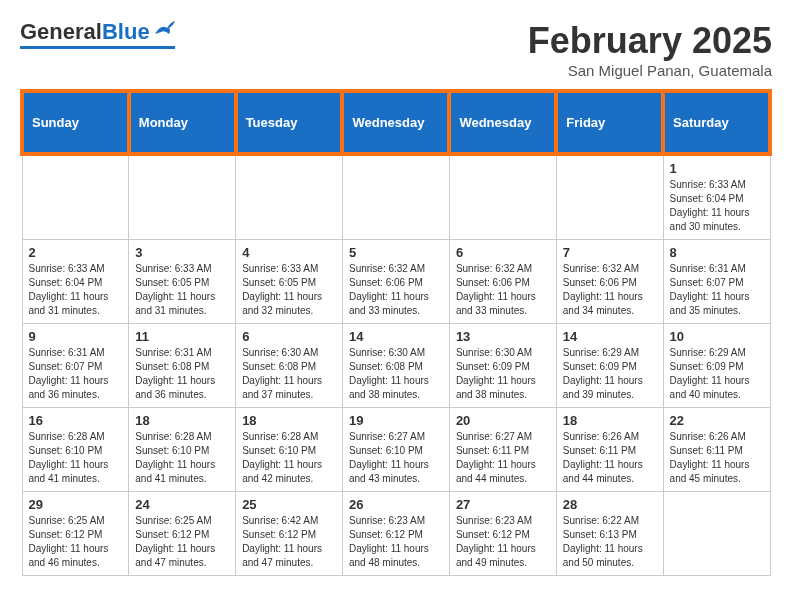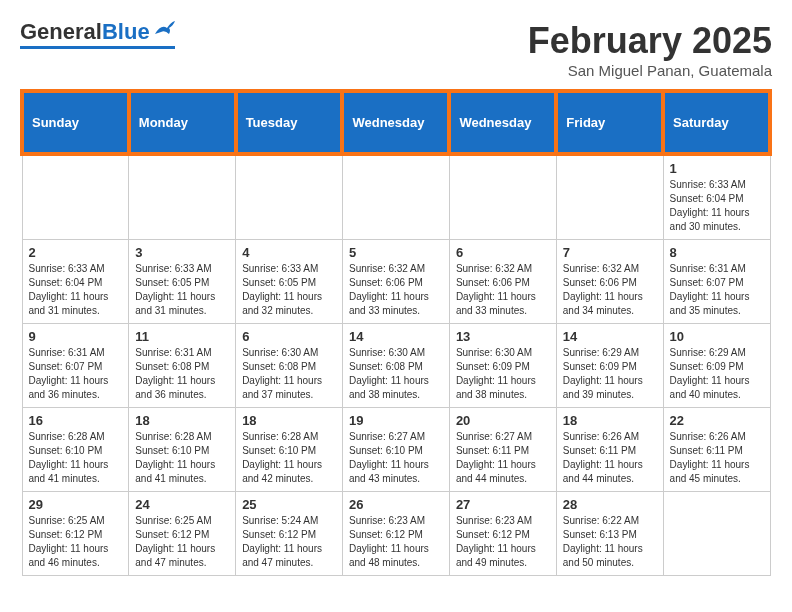--- a/index.html
+++ b/index.html
@@ -300,21 +300,21 @@
         </td>
         <td>
           <span class="day-number">24</span>
           <div class="day-info" style="white-space: pre-line;">Sunrise: 6:25 AM
 Sunset: 6:12 PM
 Daylight: 11 hours
 and 47 minutes.</div>
         </td>
         <td>
           <span class="day-number">25</span>
-          <div class="day-info" style="white-space: pre-line;">Sunrise: 5:24 AM
+          <div class="day-info" style="white-space: pre-line;">Sunrise: 6:42 AM
 Sunset: 6:12 PM
 Daylight: 11 hours
 and 47 minutes.</div>
         </td>
         <td>
           <span class="day-number">26</span>
           <div class="day-info" style="white-space: pre-line;">Sunrise: 6:23 AM
 Sunset: 6:12 PM
 Daylight: 11 hours
 and 48 minutes.</div>

